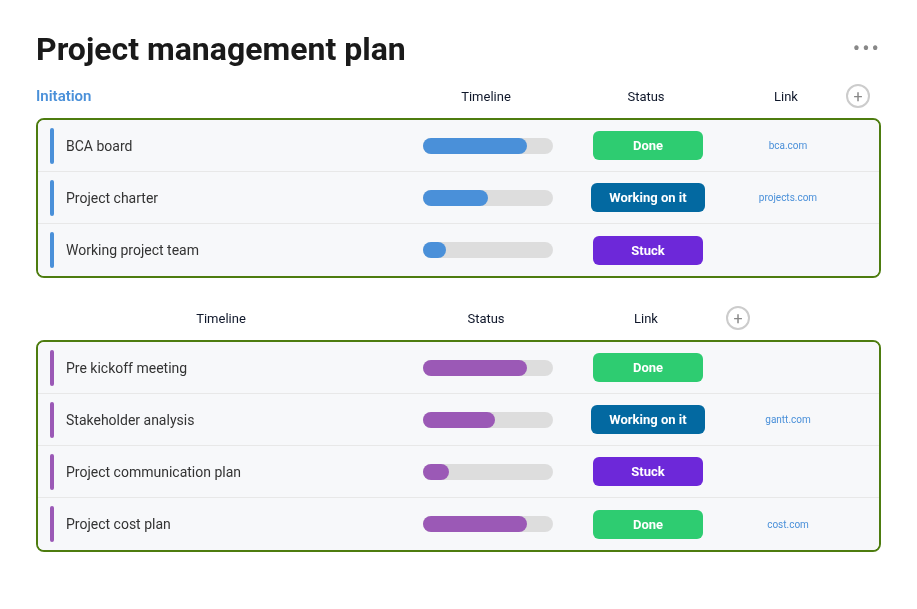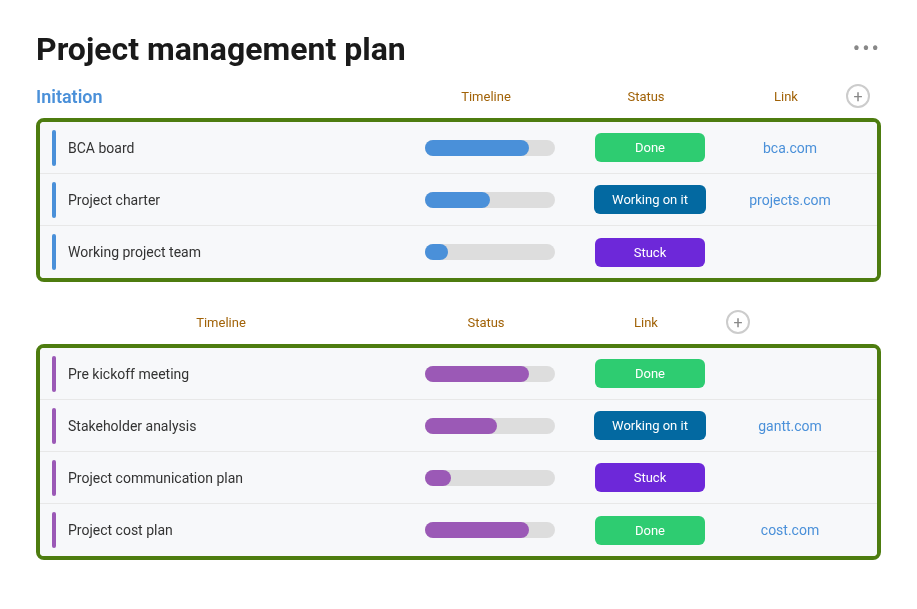--- a/index.html
+++ b/index.html
@@ -39,30 +39,30 @@
 
     .section-header-row {
       display: grid;
       grid-template-columns: 370px 160px 160px 120px 30px;
       align-items: center;
       margin-bottom: 6px;
       padding-bottom: 4px;
     }
 
     .section-title {
-      font-size: 18px;
+      font-size: 15px;
       font-weight: 600;
     }
 
     .section-title.initiation { color: #4a90d9; }
     .section-title.planning { color: #9b59b6; }
 
     .col-header {
       font-size: 13px;
-      color: #a16207;
+      color: #0f172a;
       text-align: center;
     }
 
     .col-header.link { text-align: center; }
 
     .plus-btn {
       width: 24px;
       height: 24px;
       border-radius: 50%;
       border: 2px solid #ccc;
@@ -72,21 +72,21 @@
       display: flex;
       align-items: center;
       justify-content: center;
       cursor: pointer;
       font-weight: 400;
     }
 
     .table-body {
       border-radius: 8px;
       overflow: hidden;
-      border: 4px solid #4d7c0f;
+      border: 2px solid #4d7c0f;
     }
 
     .table-row {
       display: grid;
       grid-template-columns: 370px 160px 160px 120px 30px;
       align-items: center;
       background: #f7f8fa;
       border-bottom: 1px solid #e8e8e8;
       min-height: 52px;
     }
@@ -145,40 +145,40 @@
       display: flex;
       align-items: center;
       justify-content: center;
       padding: 0 10px;
     }
 
     .status-badge {
       padding: 7px 18px;
       border-radius: 6px;
       font-size: 13px;
-      font-weight: 400;
+      font-weight: 700;
       color: #fff;
       text-align: center;
       min-width: 110px;
     }
 
     .status-done { background: #2ecc71; }
     .status-working { background: #0369a1; }
     .status-stuck { background: #6d28d9; }
 
     .link-cell {
       display: flex;
       align-items: center;
       justify-content: center;
       padding: 0 8px;
     }
 
     .link-text {
       color: #4a90d9;
-      font-size: 14px;
+      font-size: 10px;
       text-decoration: none;
       cursor: pointer;
     }
 
     .action-cell {
       display: flex;
       align-items: center;
       justify-content: center;
     }
   </style>

